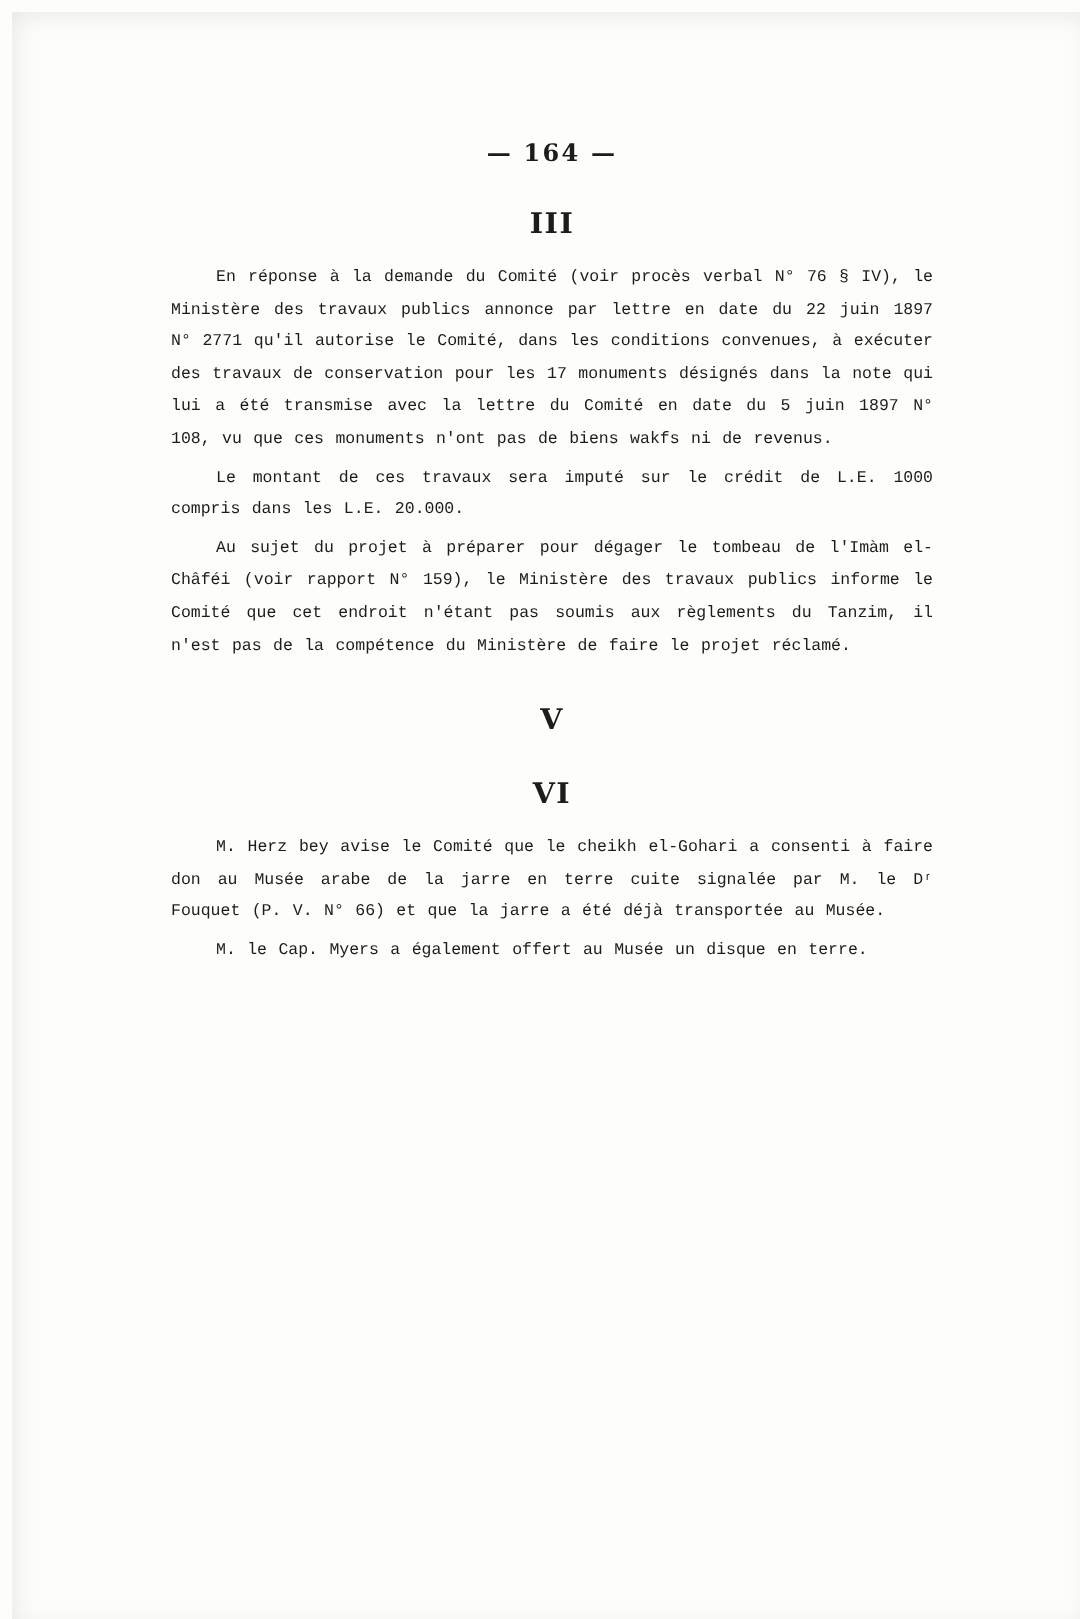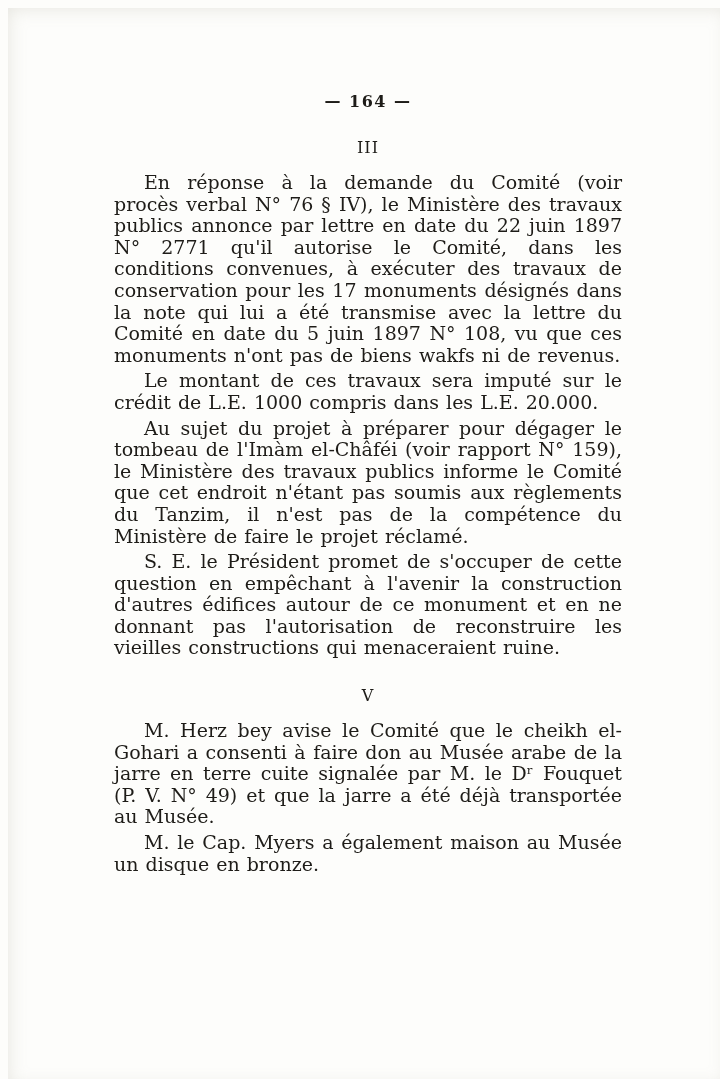--- a/index.html
+++ b/index.html
@@ -27,54 +27,55 @@
     text-align: center;
     font-weight: bold;
     font-size: 16px;
     letter-spacing: 1.5px;
   }
 
   .section { margin-top: 0; }
 
   .section-heading {
     text-align: center;
-    font-weight: normal;
-    font-size: 16px;
+    font-weight: bold;
+    font-size: 19px;
     letter-spacing: 1px;
     margin: 27px 0 15px 0;
   }
 
   .para {
-    font-size: 19px;
+    font-size: 11px;
     line-height: 21.6px;
     text-align: justify;
     text-indent: 30px;
     word-spacing: 1px;
+    font-family: Liberation Mono, monospace;
   }
 </style>
 </head>
 <body>
 
 <div class="page">
 
   <div class="page-number">— 164 —</div>
 
   <div class="section">
     <h3 class="section-heading">III</h3>
     <p class="para">En réponse à la demande du Comité (voir procès verbal N° 76 § IV), le Ministère des travaux publics annonce par lettre en date du 22 juin 1897 N° 2771 qu'il autorise le Comité, dans les conditions convenues, à exécuter des travaux de conservation pour les 17 monuments désignés dans la note qui lui a été transmise avec la lettre du Comité en date du 5 juin 1897 N° 108, vu que ces monuments n'ont pas de biens wakfs ni de revenus.</p>
     <p class="para">Le montant de ces travaux sera imputé sur le crédit de L.E. 1000 compris dans les L.E. 20.000.</p>
   </div>
 
   <div class="section">
     <p class="para">Au sujet du projet à préparer pour dégager le tombeau de l'Imàm el-Châféi (voir rapport N° 159), le Ministère des travaux publics informe le Comité que cet endroit n'étant pas soumis aux règlements du Tanzim, il n'est pas de la compétence du Ministère de faire le projet réclamé.</p>
-    <p class="para">S. E. le Président promet de s'occuper de cette question en empêchant à l'avenir la construction d'autres édifices autour de ce monument et en ne donnant pas l'autorisation de reconstruire les vieilles constructions qui menaceraient ruine.</p>
   </div>
 
   <div class="section">
     <h3 class="section-heading">V</h3>
   </div>
 
   <div class="section">
-    <p class="para">M. Herz bey avise le Comité que le cheikh el-Gohari a consenti à faire don au Musée arabe de la jarre en terre cuite signalée par M. le Dʳ Fouquet (P. V. N° 49) et que la jarre a été déjà transportée au Musée.</p>
-    <p class="para">M. le Cap. Myers a également maison au Musée un disque en bronze.</p>
+    <h3 class="section-heading">VI</h3>
+    <p class="para">M. Herz bey avise le Comité que le cheikh el-Gohari a consenti à faire don au Musée arabe de la jarre en terre cuite signalée par M. le Dʳ Fouquet (P. V. N° 66) et que la jarre a été déjà transportée au Musée.</p>
+    <p class="para">M. le Cap. Myers a également offert au Musée un disque en terre.</p>
   </div>
 
 </div>
 
 </body></html>

